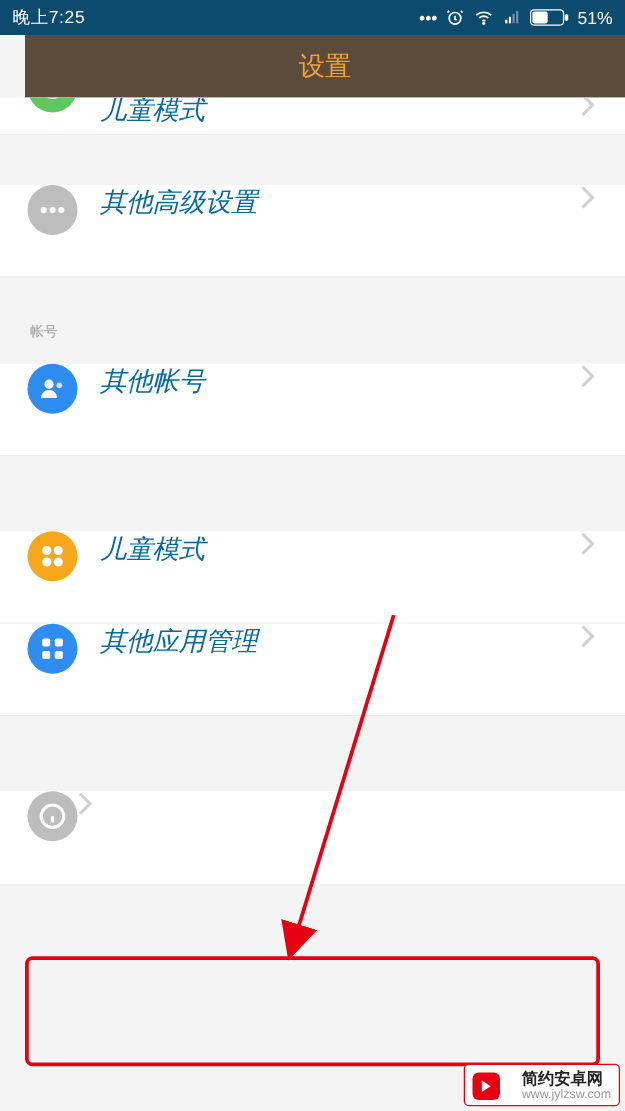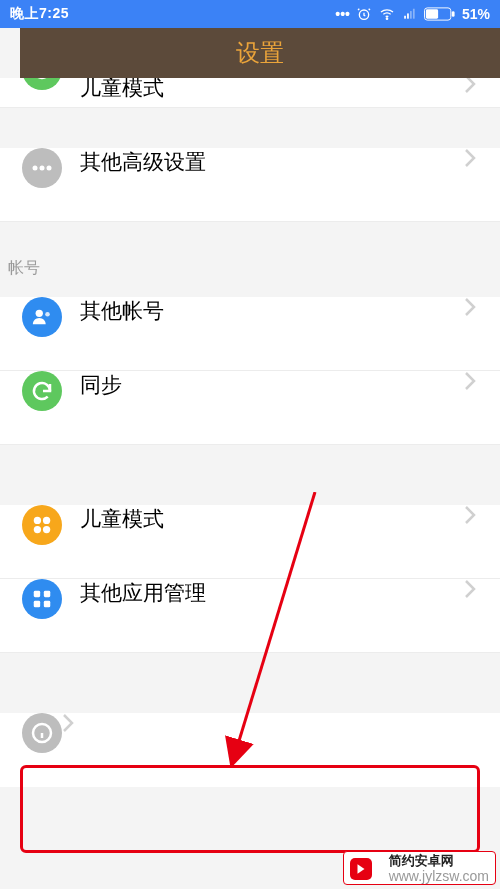--- a/index.html
+++ b/index.html
@@ -1,39 +1,39 @@
 <!DOCTYPE html>
 <html><head>
 <meta charset="utf-8">
 <style>
   * { margin: 0; padding: 0; box-sizing: border-box; }
   html, body { width: 500px; height: 889px; font-family: "Helvetica Neue", Arial, sans-serif; background: #f4f4f4; overflow: hidden; position: relative; }
 
   
-  .statusbar { height: 28px; background: #3b82f6; color: #fff; display: flex; align-items: center; justify-content: space-between; padding: 0 10px; font-size: 14px; font-weight: bold; }
+  .statusbar { height: 28px; background: #0c4a6e; color: #fff; display: flex; align-items: center; justify-content: space-between; padding: 0 10px; font-size: 14px; }
   .status-left { letter-spacing: 0.5px; }
   .status-right { display: flex; align-items: center; gap: 6px; }
   .status-right svg { display: block; }
 
-  .titlebar { height: 50px; background: #5c4a3a; color: #eba43a; display: flex; align-items: center; justify-content: center; font-size: 24px; font-weight: 500; margin-left: 20px; }
+  .titlebar { height: 50px; background: #5c4a3a; color: #eba43a; display: flex; align-items: center; justify-content: center; font-size: 21px; font-weight: 500; margin-left: 20px; }
 
   
   .scroll { height: calc(889px - 78px); overflow: hidden; position: relative; }
 
   .row { display: flex; height: 74px; padding: 0 24px 0 22px; background: #fff; border-bottom: 1px solid #ececec; }
   .row.partial-top { height: 30px; align-items: flex-start; padding-top: -10px; overflow: hidden; }
   .row.partial-top .icon-wrap { margin-top: -28px; }
   .row.partial-top .label { margin-top: -4px; }
   .row.partial-top .chev { margin-top: -4px; }
 
   .icon-wrap { width: 40px; height: 40px; border-radius: 50%; display: flex; align-items: center; justify-content: center; flex: none; }
-  .label { flex: 1; margin-left: 18px; font-size: 21px; color: #000000; }
+  .label { flex: 1; margin-left: 18px; font-size: 21px; color: #0369a1; font-style: italic; }
   .chev { flex: none; color: #d0d0d0; }
 
-  .section-label { padding: 36px 24px 18px 8px; font-size: 16px; color: #9a9a9a; background: #f4f4f4; }
+  .section-label { padding: 36px 24px 18px 24px; font-size: 11px; color: #9a9a9a; background: #f4f4f4; }
   .gap { height: 40px; background: #f4f4f4; }
   .gap.big { height: 60px; }
 
   
   .icn-child   { background: #5ec85e; }
   .icn-advance { background: #bdbdbd; }
   .icn-miacct  { background: #f7a71b; }
   .icn-oacct   { background: #2f8cf0; }
   .icn-sync    { background: #5ec85e; }
   .icn-sysapp  { background: #f7a71b; }
@@ -42,21 +42,21 @@
 
   
   .highlight-box { position: absolute; left: 20px; top: 765px; width: 460px; height: 88px; border: 3px solid #e60012; border-radius: 6px; pointer-events: none; }
 
   .arrow { position: absolute; left: 220px; top: 492px; pointer-events: none; }
 
   
   .watermark { position: absolute; right: 4px; bottom: 4px; background: #fff; border: 1px solid #e60012; border-radius: 4px; padding: 3px 6px 2px 6px; display: flex; align-items: center; height: 34px; gap: 12px; }
   .wm-pill { width: 22px; height: 22px; background: #e60012; border-radius: 5px; display:flex; align-items:center; justify-content:center; margin-right:5px;}
   .wm-txt .t1 { font-size: 13px; color: #222; font-weight: bold; line-height: 1; }
-  .wm-txt .t2 { font-size: 14px; color: #999; line-height: 1; margin-top:2px;}
+  .wm-txt .t2 { font-size: 10px; color: #999; line-height: 1; margin-top:2px;}
 </style>
 </head>
 <body>
 
 <div class="statusbar">
   <div class="status-left">晚上7:25</div>
   <div class="status-right">
     <span>•••</span>
     <svg width="16" height="16" viewBox="0 0 24 24" fill="none" stroke="#fff" stroke-width="2">
         <circle cx="12" cy="13" r="7"></circle>
@@ -131,32 +131,20 @@
           <path d="M2 20c0-4 3-7 7-7s7 3 7 7"></path>
           <circle cx="18" cy="9" r="2.5" fill="#fff" opacity="0.8"></circle>
         </svg>
     </div>
     <div class="label">其他帐号</div>
     <div class="chev"><svg width="12" height="20" viewBox="0 0 12 20" fill="none" stroke="currentColor" stroke-width="2.5">
           <path d="M2 2l8 8-8 8"></path>
         </svg></div>
   </div>
 
-  <div class="row">
-    <div class="icon-wrap icn-sync">
-      <svg width="24" height="24" viewBox="0 0 24 24" fill="none" stroke="#fff" stroke-width="2.5">
-          <path d="M20 12a8 8 0 1 0-2.3 5.6"></path>
-          <path d="M20 5v7h-7"></path>
-        </svg>
-    </div>
-    <div class="label">同步</div>
-    <div class="chev"><svg width="12" height="20" viewBox="0 0 12 20" fill="none" stroke="currentColor" stroke-width="2.5">
-          <path d="M2 2l8 8-8 8"></path>
-        </svg></div>
-  </div>
 
   <div class="gap big"></div>
 
   <div class="row">
     <div class="icon-wrap icn-sysapp">
       <svg width="22" height="22" viewBox="0 0 24 24" fill="#fff">
           <circle cx="7" cy="7" r="4"></circle>
           <circle cx="17" cy="7" r="4"></circle>
           <circle cx="7" cy="17" r="4"></circle>
           <circle cx="17" cy="17" r="4"></circle>

